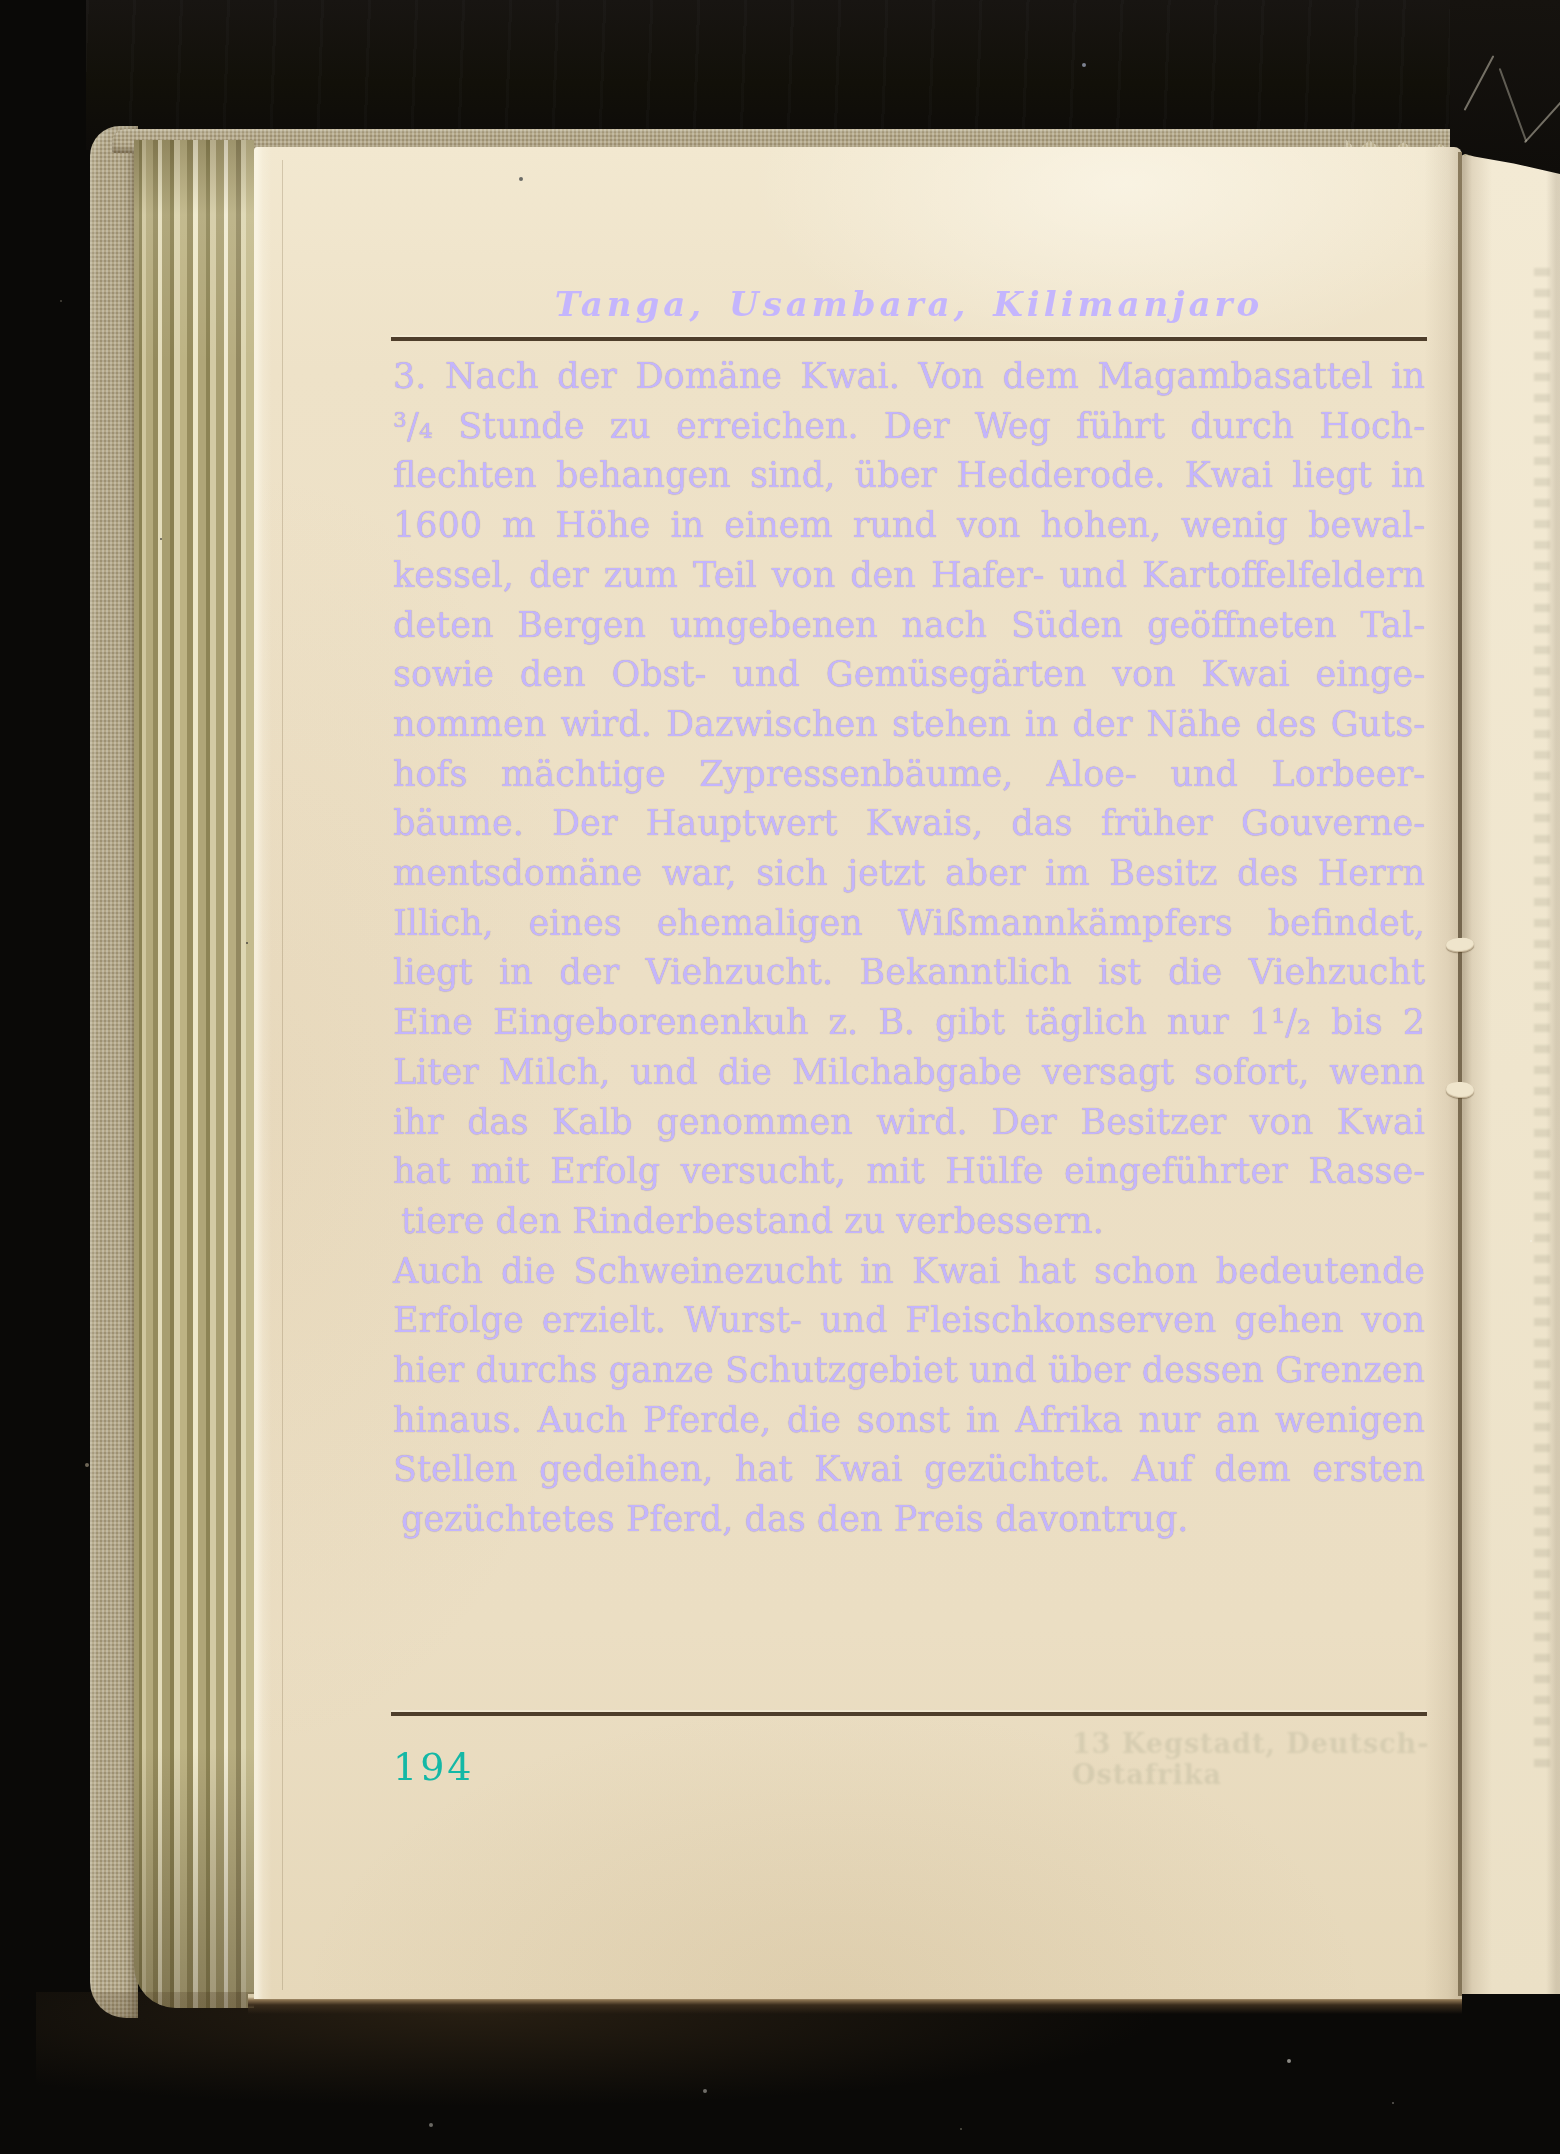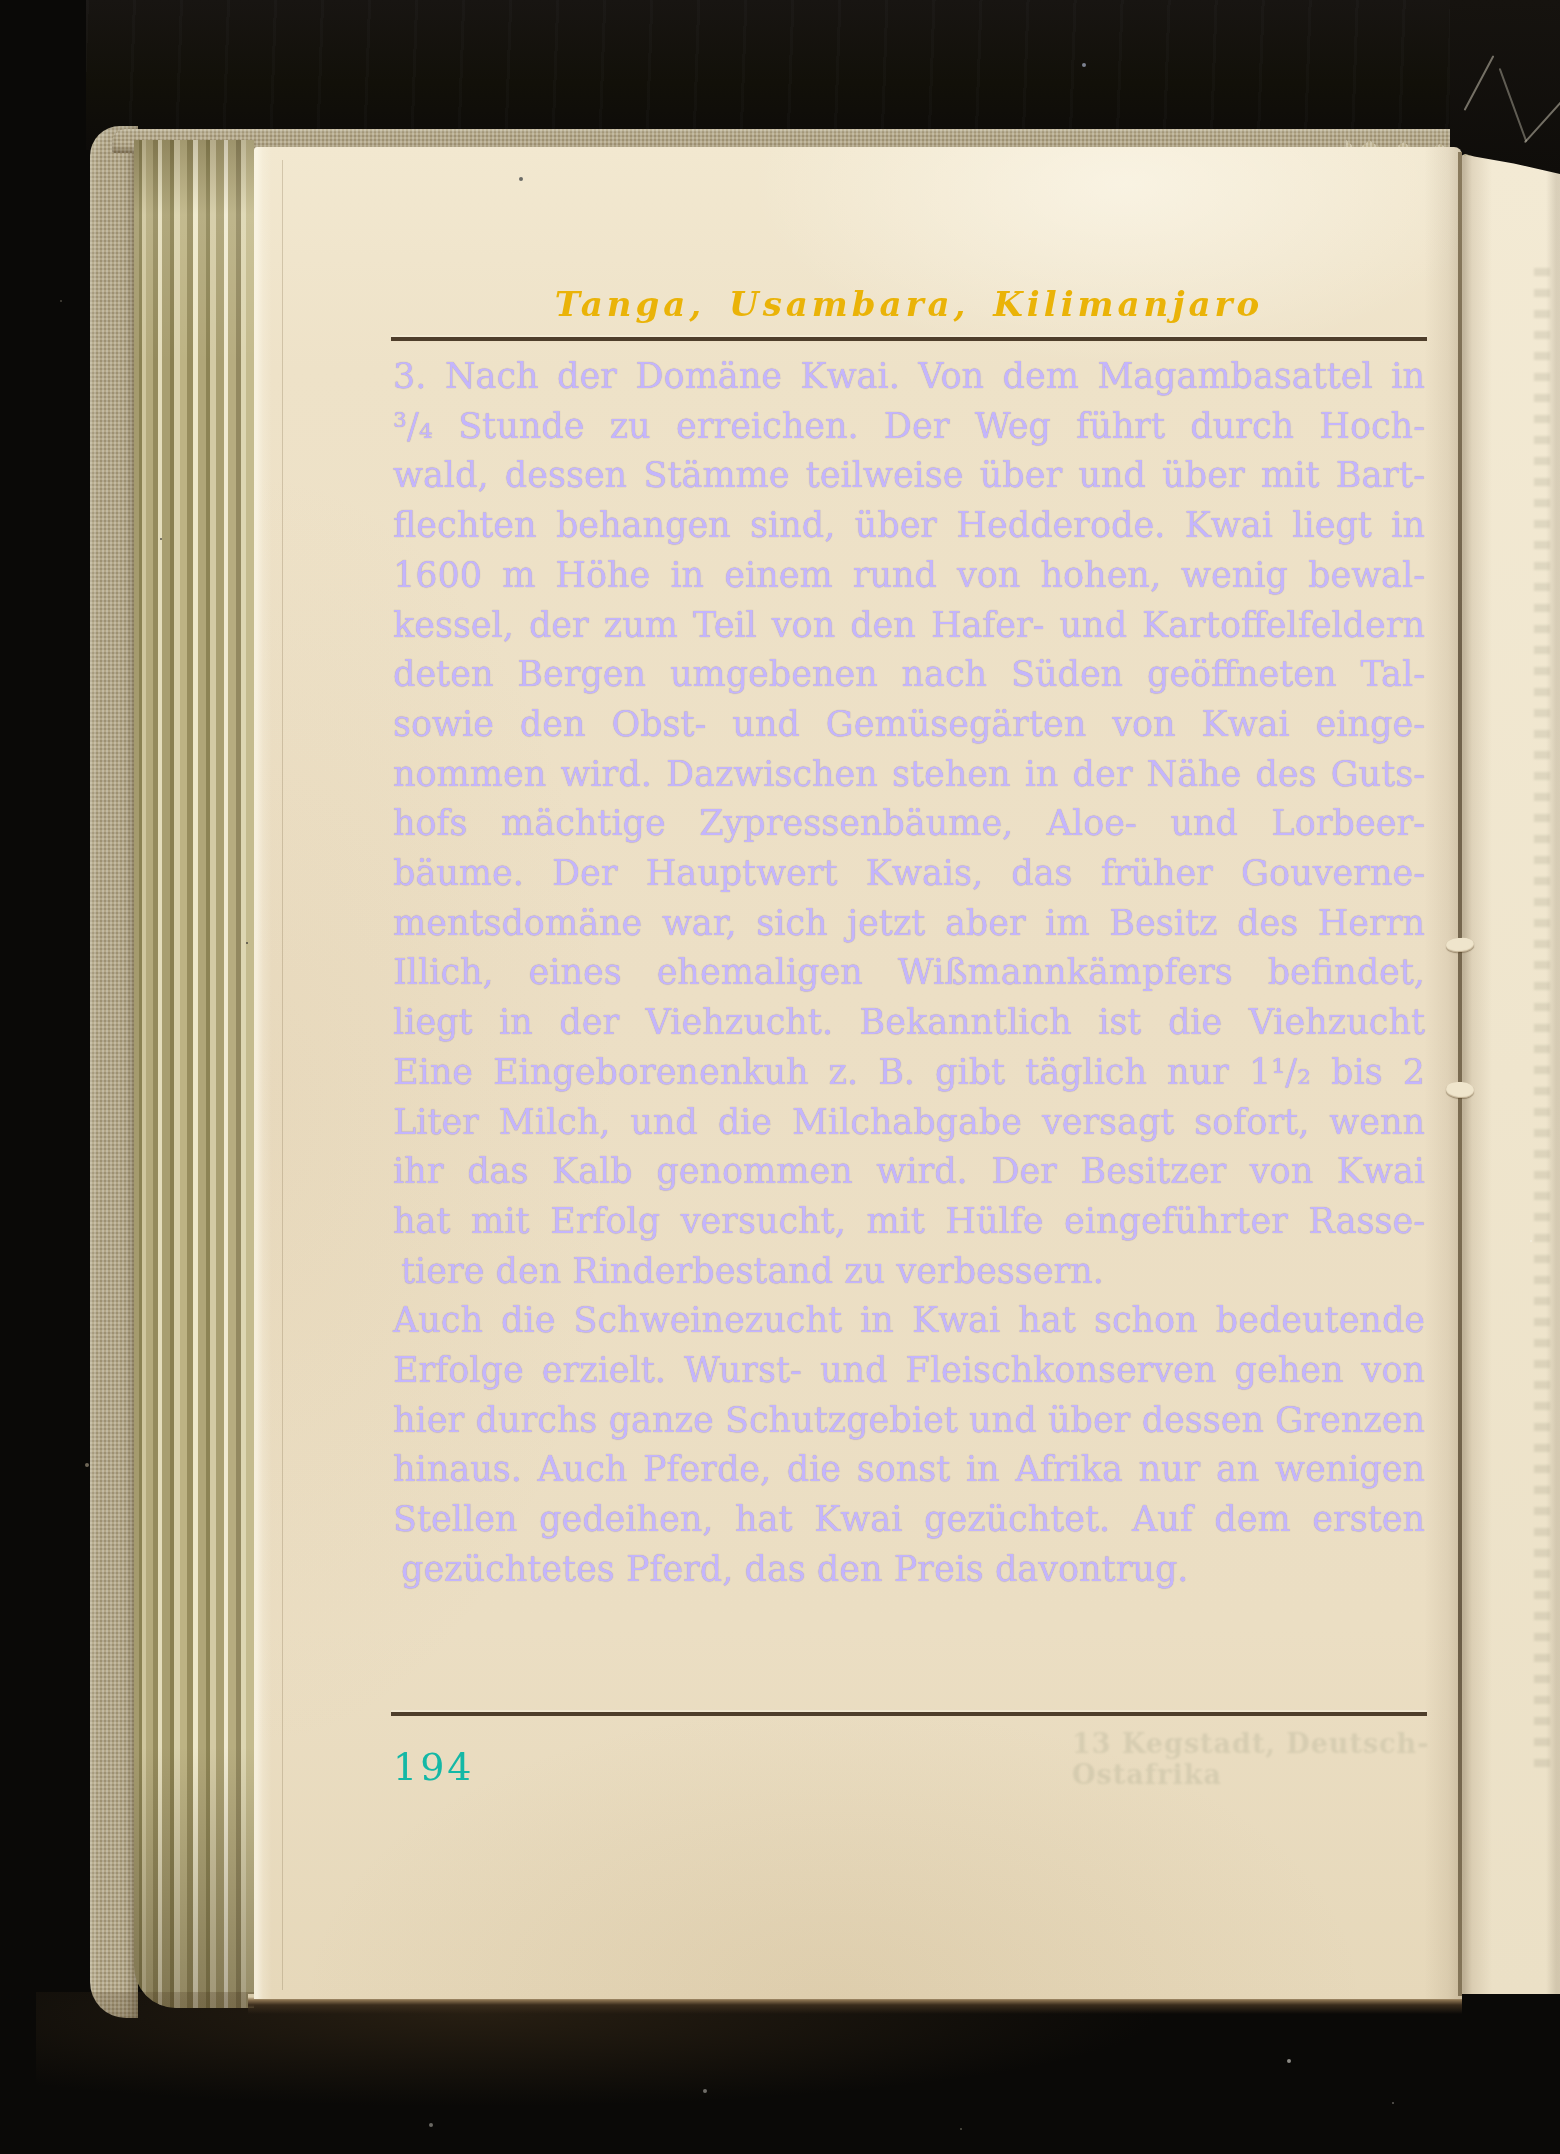--- a/index.html
+++ b/index.html
@@ -81,21 +81,21 @@
     background:linear-gradient(180deg,#8a7b5e 0%,#6e604a 28%,#7c6d52 55%,#6a5c46 80%,#857659 100%);}
   .nick{background:#efe5cc;border-radius:45%;
     box-shadow:0 1px 1px rgba(80,60,30,0.45), inset 0 -1px 1px rgba(120,95,60,0.4);}
   .nick-1{left:1446px;top:938px;width:28px;height:14px;transform:rotate(-4deg);}
   .nick-2{left:1446px;top:1082px;width:28px;height:16px;transform:rotate(3deg);}
 
   
   .ink{color:#c4b5fd;text-shadow:0 0 1px rgba(58,47,35,0.35);}
   .running-header{left:393px;top:283px;width:1032px;text-align:center;
     font-style:italic;font-weight:600;font-size:34px;line-height:42px;
-    letter-spacing:4px;word-spacing:8px;color:#eab308;}
+    letter-spacing:4px;word-spacing:8px;color:#c4b5fd;}
   .rule{height:4px;background:#4e3e2b;
     box-shadow:0 -2px 1px rgba(250,244,228,0.5), 0 1px 1px rgba(236,223,197,0.6);}
   .header-rule{left:391px;top:337px;width:1036px;}
   .bottom-rule{left:391px;top:1712px;width:1036px;}
   .text-block{left:393px;top:352px;width:1032px;font-size:35px;line-height:49.7px;}
   .tline{text-align:justify;text-align-last:justify;white-space:normal;}
   .tlast{text-align-last:left;margin-left:8px;}
   .folio{left:393px;top:1745px;font-size:38px;letter-spacing:3px;color:#14b8a6;}
   .ghost-footer{left:1072px;top:1728px;width:380px;font-size:27px;letter-spacing:1px;
     color:#6f7a60;opacity:0.15;filter:blur(1px);font-weight:600;}
@@ -134,21 +134,20 @@
   <div class="abs nick nick-1"></div>
   <div class="abs nick nick-2"></div>
 
   <div class="abs running-header">Tanga, Usambara, Kilimanjaro</div>
   <div class="abs rule header-rule"></div>
 
   <div class="abs text-block ink">
     <div>
         <div class="tline">3. Nach der Domäne Kwai. Von dem Magambasattel in</div>
         <div class="tline">³/₄ Stunde zu erreichen. Der Weg führt durch Hoch-</div>
-        <div class="tline">wald, dessen Stämme teilweise über und über mit Bart-</div>
         <div class="tline">flechten behangen sind, über Hedderode. Kwai liegt in</div>
         <div class="tline">1600 m Höhe in einem rund von hohen, wenig bewal-</div>
         <div class="tline">kessel, der zum Teil von den Hafer- und Kartoffelfeldern</div>
         <div class="tline">deten Bergen umgebenen nach Süden geöffneten Tal-</div>
         <div class="tline">sowie den Obst- und Gemüsegärten von Kwai einge-</div>
         <div class="tline">nommen wird. Dazwischen stehen in der Nähe des Guts-</div>
         <div class="tline">hofs mächtige Zypressenbäume, Aloe- und Lorbeer-</div>
         <div class="tline">bäume. Der Hauptwert Kwais, das früher Gouverne-</div>
         <div class="tline">mentsdomäne war, sich jetzt aber im Besitz des Herrn</div>
         <div class="tline">Illich, eines ehemaligen Wißmannkämpfers befindet,</div>

